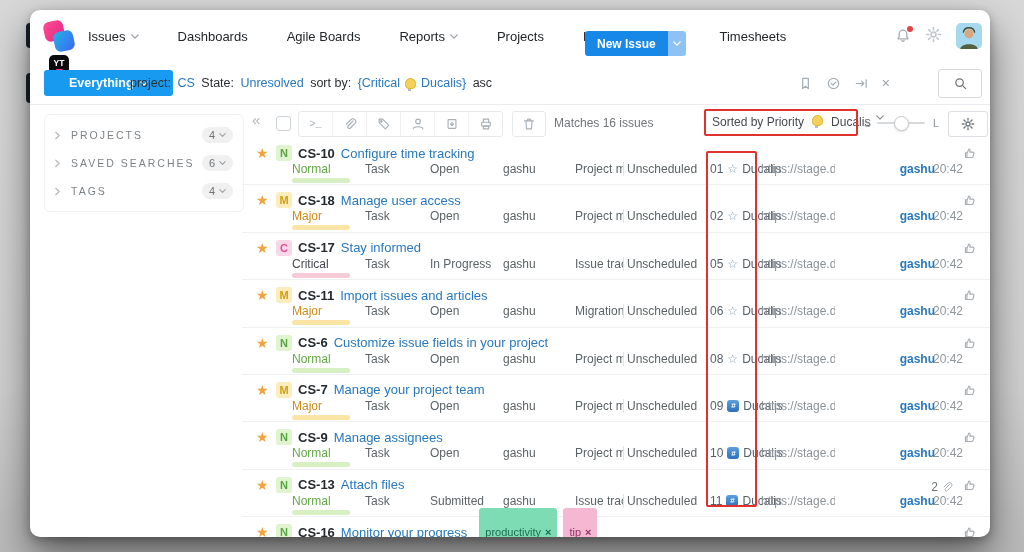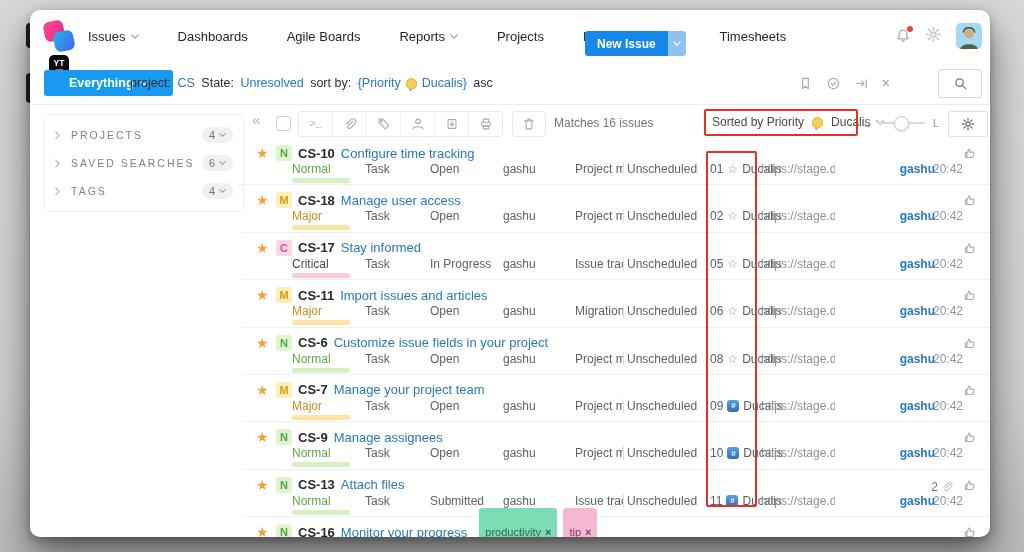--- a/index.html
+++ b/index.html
@@ -69,21 +69,21 @@
   .tb-check{position:absolute;left:246px;top:8px;width:13px;height:13px;border:1.4px solid #ccd2d7;border-radius:3px;cursor:pointer;}
   .tb-group{position:absolute;left:268px;top:3px;height:24px;display:flex;border:1px solid #e8e9ea;border-radius:3px;}
   .tb-cell{width:33px;display:flex;align-items:center;justify-content:center;border-right:1px solid #efefef;cursor:pointer;}
   .tb-cell:last-child{border-right:none;}
   .tb-cell svg{width:14px;height:14px;}
   .tb-term{font-family:"Liberation Mono","DejaVu Sans Mono",monospace;font-size:10px;color:#a7aeb4;}
   .tb-trash{position:absolute;left:482px;top:3px;width:32px;height:24px;border:1px solid #e8e9ea;border-radius:3px;
     display:flex;align-items:center;justify-content:center;cursor:pointer;}
   .tb-trash svg{width:14px;height:14px;}
   .tb-matches{position:absolute;left:524px;top:8px;font-size:12px;color:#70757a;}
-  .sorted{position:absolute;left:682px;top:7px;display:flex;align-items:center;gap:6px;font-size:12px;color:#45494e;cursor:pointer;}
+  .sorted{position:absolute;left:682px;top:7px;display:flex;gap:6px;font-size:12px;color:#45494e;cursor:pointer;}
   .sorted svg{width:8px;height:5px;color:#8d9398;}
   .size-s{position:absolute;left:834px;top:9px;font-size:10.5px;color:#8d9398;}
   .size-l{position:absolute;left:903px;top:9px;font-size:10.5px;color:#8d9398;}
   .slider{position:absolute;left:847px;top:14px;width:48px;height:2px;background:#d8dadc;border-radius:1px;cursor:pointer;}
   .knob{position:absolute;left:17px;top:-6px;width:13px;height:13px;border-radius:50%;background:#fff;
     border:1px solid #c4cacf;box-shadow:0 1px 2px rgba(0,0,0,.15);cursor:pointer;}
   .tb-gear{position:absolute;left:918px;top:3px;width:38px;height:24px;border:1px solid #dcdfe3;border-radius:3px;
     display:flex;align-items:center;justify-content:center;cursor:pointer;}
   .tb-gear svg{width:14px;height:14px;}
   .tb-gear .icon{stroke:#6f7478;stroke-width:1.5;}
@@ -216,21 +216,21 @@
         <svg class="chev" viewBox="0 0 10 6">
             <polyline points="1,1 5,5 9,1"></polyline>
           </svg>
       </div>
       <div class="query">
           <span class="q-plain">project: </span>
           <span class="q-link">CS</span>
           <span class="q-plain"> State: </span>
           <span class="q-link">Unresolved</span>
           <span class="q-plain"> sort by: </span>
-          <span class="q-link">{Priority</span>
+          <span class="q-link">{Critical</span>
           <span class="bulb"></span>
           <span class="q-link">Ducalis}</span>
           <span class="q-plain"> asc</span>
         </div>
       <div class="sb-icons">
         <svg viewBox="0 0 16 16">
             <path class="icon" d="M5 2.5h6v11l-3-2.5-3 2.5z"></path>
           </svg>
         <svg viewBox="0 0 16 16">
             <circle class="icon" cx="8" cy="8" r="5.5"></circle>

